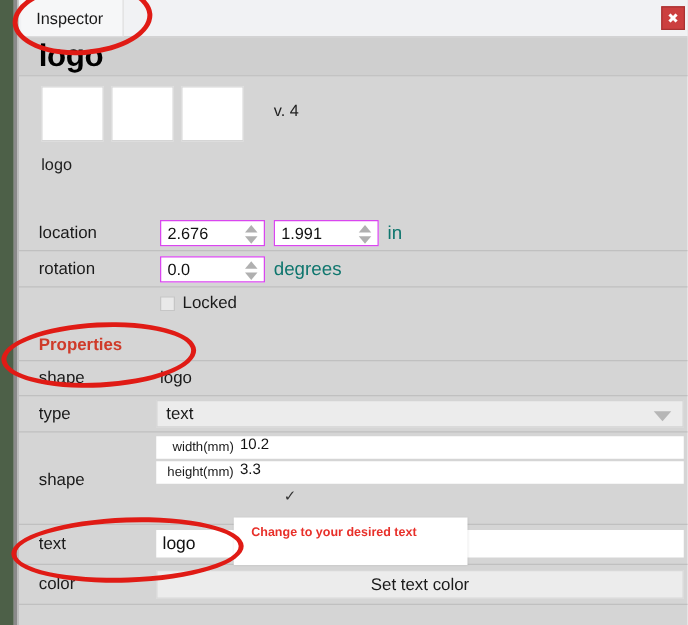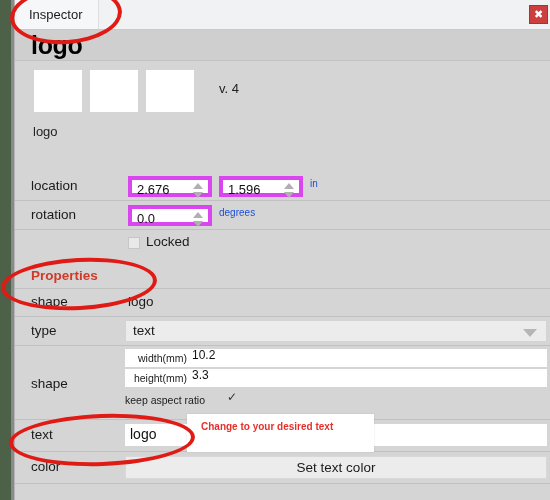--- a/index.html
+++ b/index.html
@@ -158,21 +158,21 @@
     position: absolute;
     left: 16px;
     font-size: 13.5px;
     color: #1a1a1a;
   }
 
   
   .spin {
     position: absolute;
     background: #ffffff;
-    border: 4px solid #d946ef;
+    border: 1px solid #d946ef;
     box-sizing: border-box;
     height: 21px;
   }
   .spin .val {
     position: absolute;
     left: 5px; top: 2px;
     font-size: 13px;
     color: #111111;
   }
   .spin .arrows {
@@ -185,22 +185,22 @@
     left: 0;
     width: 0; height: 0;
     border-left: 5px solid transparent;
     border-right: 5px solid transparent;
   }
   .tri-up { top: 0; border-bottom: 6px solid #b0b0b0; }
   .tri-dn { bottom: 0; border-top: 6px solid #b0b0b0; }
 
   .unit {
     position: absolute;
-    font-size: 10px;
-    color: #1d4ed8;
+    font-size: 15px;
+    color: #0f766e;
   }
 
   
   .cbox {
     position: absolute;
     width: 12px; height: 12px;
     background: #e9e9e9;
     border: 1px solid #c6c6c6;
     box-sizing: border-box;
   }
@@ -367,21 +367,21 @@
     <div class="row" style="top:172px; height:29px;">
       <div class="row-label" style="top:6px;">location</div>
       <div class="spin" style="left:113px; top:4px; width:84px;">
         <span class="val">2.676</span>
         <span class="arrows">
           <span class="tri-up"></span>
           <span class="tri-dn"></span>
         </span>
       </div>
       <div class="spin" style="left:204px; top:4px; width:84px;">
-        <span class="val">1.596</span>
+        <span class="val">1.991</span>
         <span class="arrows">
           <span class="tri-up"></span>
           <span class="tri-dn"></span>
         </span>
       </div>
       <div class="unit" style="left:295px; top:6px;">in</div>
     </div>
 
     <div class="row" style="top:201px; height:29px;">
       <div class="row-label" style="top:6px;">rotation</div>
@@ -421,21 +421,20 @@
       <div class="row-label" style="top:30px;">shape</div>
 
       <div class="subfield" style="left:110px; top:3px; width:422px;"></div>
       <div class="sublabel" style="left:110px; top:6px; width:62px;">width(mm)</div>
       <div class="subval" style="left:177px; top:2px;">10.2</div>
 
       <div class="subfield" style="left:110px; top:23px; width:422px;"></div>
       <div class="sublabel" style="left:110px; top:26px; width:62px;">height(mm)</div>
       <div class="subval" style="left:177px; top:22px;">3.3</div>
 
-      <div class="sublabel" style="left:110px; top:48px; width:100px; text-align:left;">keep aspect ratio</div>
       <div class="checkmark" style="left:212px; top:44px;">✓</div>
     </div>
 
     <div class="row" style="top:420px; height:32px;">
       <div class="row-label" style="top:7px;">text</div>
       <div class="textfield" style="left:110px; top:4px; width:422px;">
         <span class="tval">logo</span>
       </div>
     </div>
 

